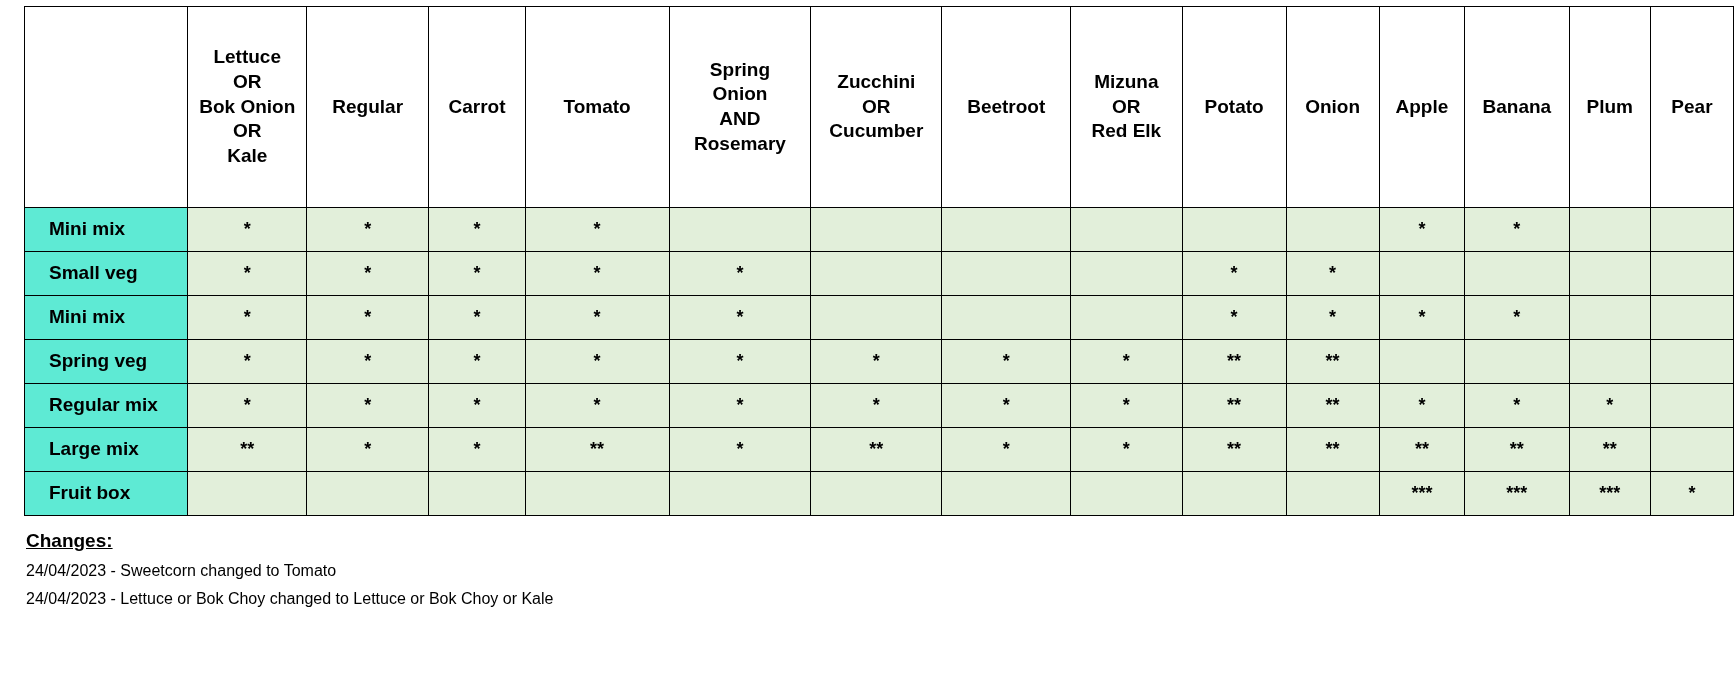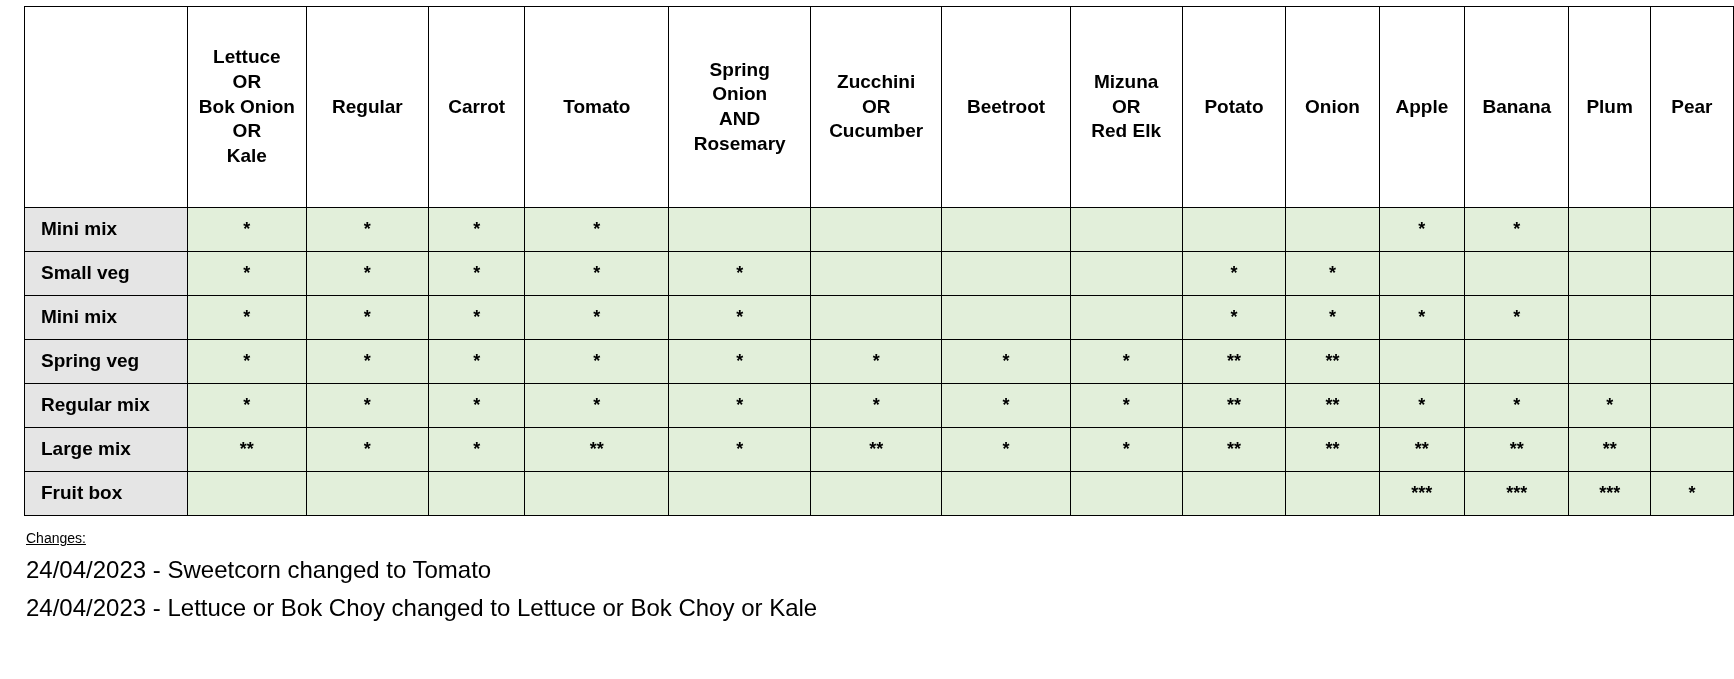--- a/index.html
+++ b/index.html
@@ -37,46 +37,46 @@
   thead th {
     height: 200px;
     background: #ffffff;
   }
   thead th.corner {
     border: 1px solid #000000;
   }
   
   tbody th.rowhead {
     text-align: left;
-    padding-left: 16px;
-    background: #e5e5e5;
+    padding-left: 24px;
+    background: #5eead4;
     font-size: 19px;
     font-weight: bold;
     height: 43px;
     white-space: nowrap;
   }
   tbody td.cell {
     background: #e2efda;
     height: 43px;
     font-size: 18px;
     font-weight: bold;
   }
   .hdr-line { display: block; }
 
   .changes {
     margin: 14px 0 0 4px;
   }
   .changes-title {
-    font-size: 14px;
-    font-weight: normal;
+    font-size: 19px;
+    font-weight: bold;
     text-decoration: underline;
     margin-bottom: 10px;
   }
   .change-line {
-    font-size: 24px;
+    font-size: 16px;
     margin-bottom: 10px;
   }
 </style>
 </head>
 <body>
 
 <div class="page">
 
   <table class="veg-table">
     <thead>

